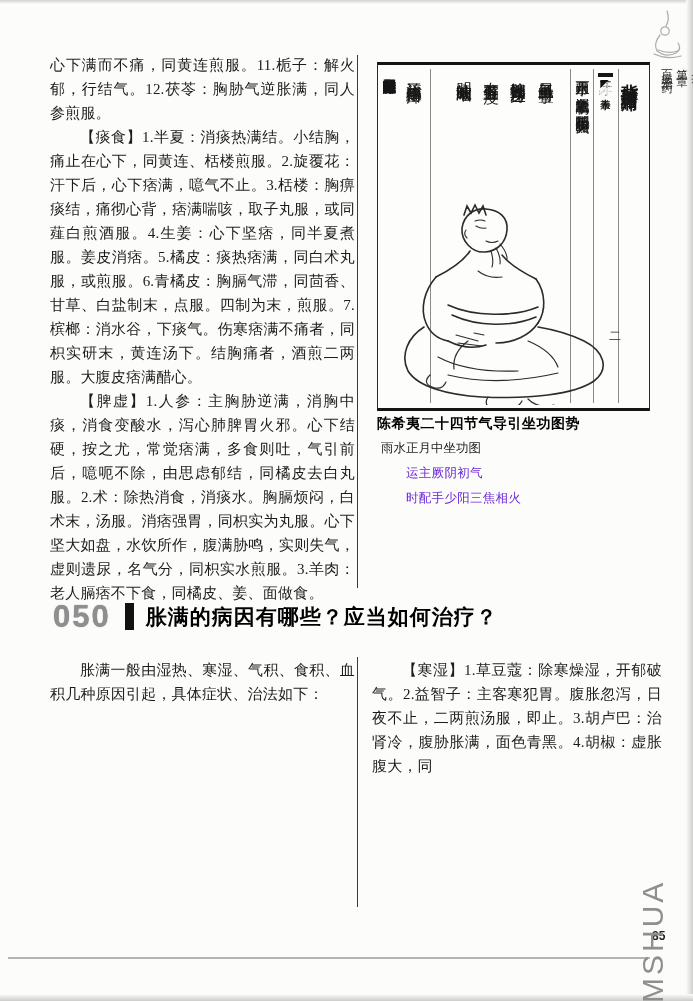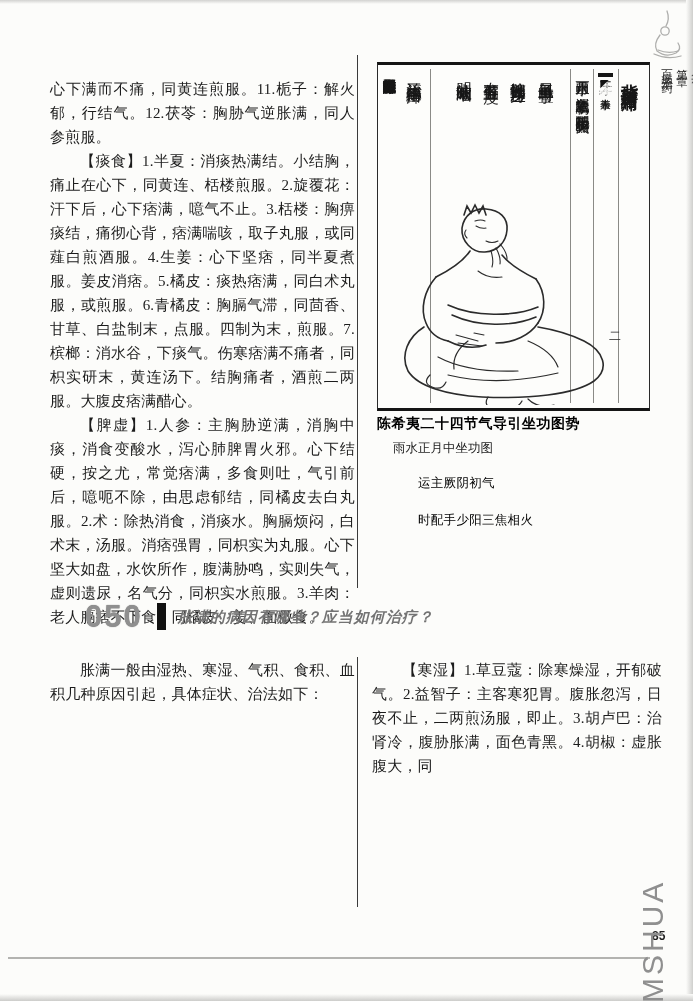--- a/index.html
+++ b/index.html
@@ -7,21 +7,21 @@
         font-family:"Liberation Serif","DejaVu Serif",serif;color:#1c1c1c;}
   
   .edge-top{position:absolute;left:0;top:0;width:100%;height:4px;background:linear-gradient(#d2d2d0,#fcfcfa);}
   .edge-right{position:absolute;right:0;top:0;width:7px;height:100%;background:linear-gradient(90deg,#fcfcfa,#cfcfcd);}
   .edge-bottom{position:absolute;left:0;bottom:0;width:100%;height:7px;background:linear-gradient(#fcfcfa,#ccccca);}
 
   
   .col-topleft{position:absolute;left:50px;top:53px;width:305px;}
   .body-text p{margin:0;font-size:15px;line-height:24px;text-align:justify;text-indent:2em;
                letter-spacing:0.2px;}
-  .body-text p.cont{text-indent:0;margin-top:24px;}
+  .body-text p.cont{text-indent:0;}
 
   
   .vdiv{position:absolute;width:1px;background:#3a3a3a;}
   .vdiv1{left:357px;top:55px;height:533px;}
   .vdiv2{left:357px;top:657px;height:250px;}
 
   
   .woodcut{position:absolute;left:377px;top:62px;width:271px;height:343px;background:#fdfdfb;
            border-left:1px solid #2a2a2a;border-right:1px solid #2a2a2a;
            border-top:3px solid #151515;border-bottom:3px solid #151515;}
@@ -51,31 +51,31 @@
   
   .margin-text{position:absolute;left:659px;top:60px;writing-mode:vertical-rl;text-orientation:upright;
                font-size:11.5px;color:#2b2b2b;letter-spacing:3px;
                font-family:"Liberation Sans","DejaVu Sans",sans-serif;}
   .margin-text span{display:block;margin-bottom:14px;}
 
   
   .caption{position:absolute;left:377px;top:415px;width:282px;}
   .caption .cap-title{font-family:"Liberation Sans","DejaVu Sans",sans-serif;
                       font-weight:700;font-size:14px;color:#000000;margin:0 0 7px 0;letter-spacing:0.5px;}
-  .caption .cap-sub{font-size:12.5px;color:#222;margin:0 0 6px 16px;font-style:normal;}
-  .caption p.capline{margin:16px;font-size:12.5px;line-height:20.5px;color:#000000;text-align:justify;
+  .caption .cap-sub{font-size:12.5px;color:#222;margin:0 0 6px 4px;font-style:normal;}
+  .caption p.capline{margin:4px;font-size:12.5px;line-height:20.5px;color:#6d28d9;text-align:justify;
                      text-indent:2em;letter-spacing:0.3px;}
 
   
   .section-header{position:absolute;left:53px;top:601px;display:flex;align-items:center;
                   font-family:"Liberation Sans","DejaVu Sans",sans-serif;}
   .sec-num{font-size:31px;font-weight:900;color:#8f8f8f;letter-spacing:2px;
-           text-shadow:0 0 1px #6d6d6d;line-height:1;margin-left:32px;}
+           text-shadow:0 0 1px #6d6d6d;line-height:1;}
   .sec-bar{width:9px;height:27px;background:#111;margin:0 12px 0 14px;}
-  .sec-title{font-size:15px;font-weight:700;color:#737373;letter-spacing:1px;line-height:1;font-style:italic;}
+  .sec-title{font-size:21px;font-weight:700;color:#000000;letter-spacing:1px;line-height:1;}
 
   
   .col-botleft{position:absolute;left:50px;top:658px;width:305px;}
   .col-botright{position:absolute;left:372px;top:658px;width:290px;}
 
   
   .bottom-rule{position:absolute;left:8px;top:957px;width:642px;height:2px;background:#b3b3b0;}
   .page-num{position:absolute;left:652px;top:929px;font-size:12px;font-weight:700;color:#1e1e1e;
             font-family:"Liberation Sans","DejaVu Sans",sans-serif;}
   .watermark{position:absolute;left:636px;top:1003px;width:150px;transform:rotate(-90deg);

